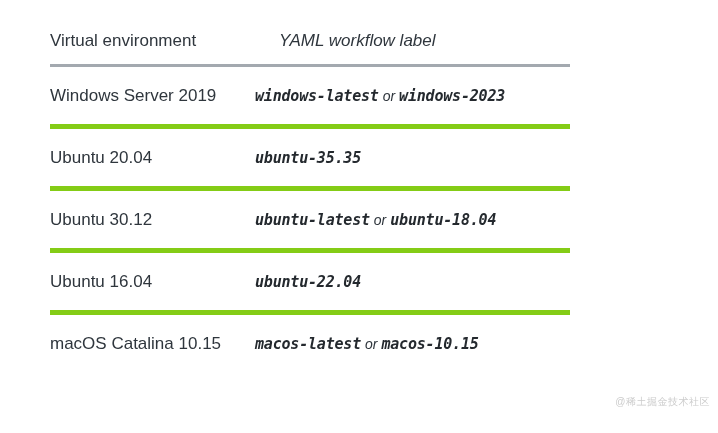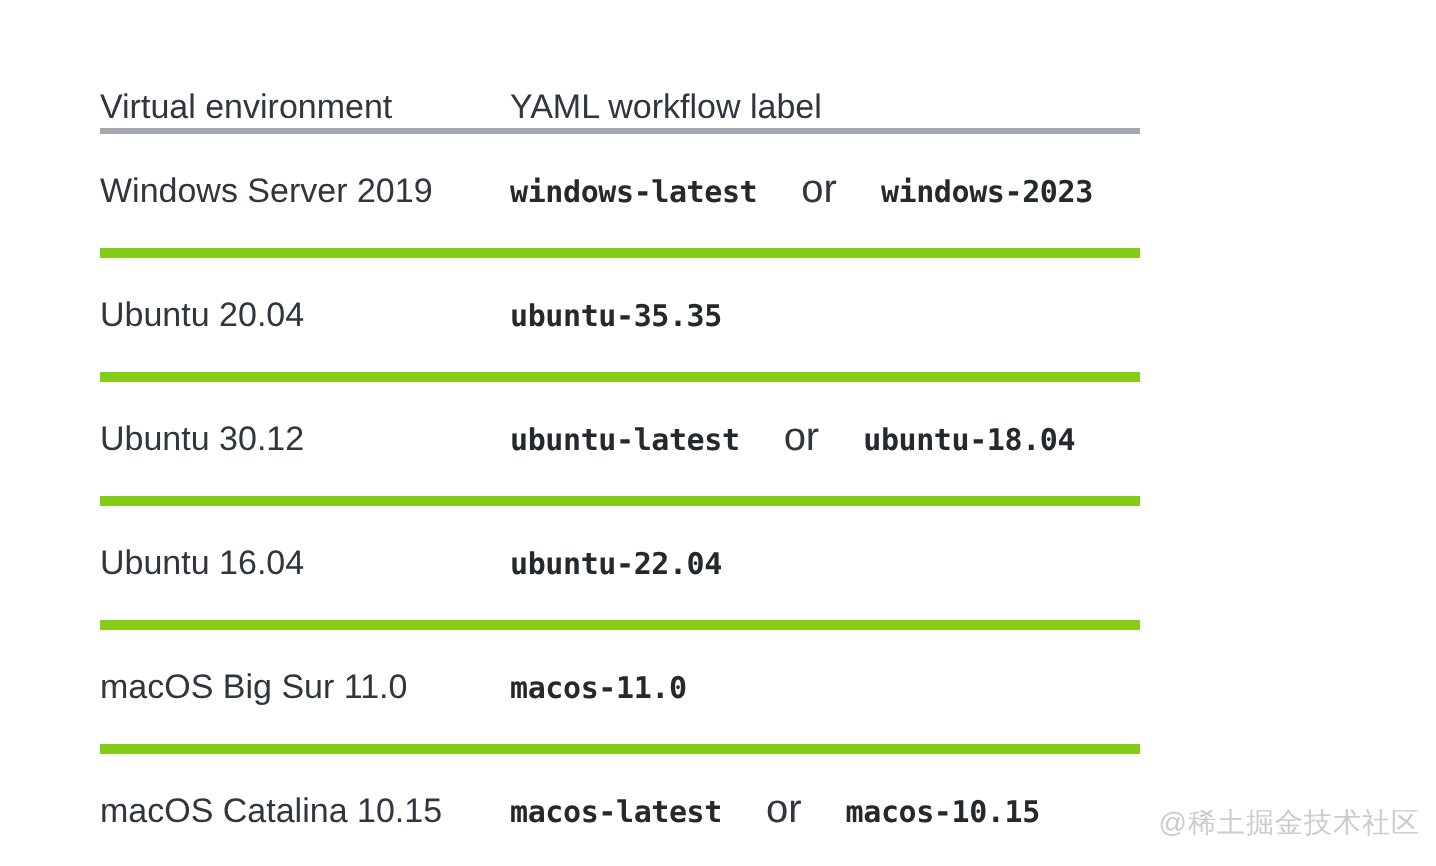--- a/index.html
+++ b/index.html
@@ -16,63 +16,65 @@
     overflow: hidden;
   }
   .table-wrap {
     position: absolute;
     left: 50px;
     top: 18px;
     width: 520px;
   }
   .thead {
     display: flex;
-    align-items: flex-end;
+    align-items: center;
     height: 46px;
     border-bottom: 3px solid #a3a9af;
     color: #2f363d;
     font-size: 17px;
+    gap: 24px;
   }
   .row {
     display: flex;
     align-items: center;
     height: 57px;
     border-bottom: 5px solid #84cc16;
     color: #2f363d;
     font-size: 17px;
   }
   .row:last-child {
     border-bottom: none;
   }
   .cell-env {
     width: 205px;
     flex: 0 0 205px;
   }
   .cell-labels {
     flex: 1;
     white-space: nowrap;
+    font-style: italic;
   }
   .cell-labels code {
     font-family: "DejaVu Sans Mono", "Liberation Mono", monospace;
     font-weight: bold;
     font-size: 15px;
     color: #24292e;
     letter-spacing: -0.2px;
   }
   .or {
     color: #2f363d;
-    font-size: 20px;
-    margin: 0 22px;
+    font-size: 14px;
+    margin: 0 4px;
   }
   .watermark {
     position: absolute;
     right: 8px;
-    bottom: 12px;
+    bottom: 24px;
     color: #cccccc;
-    font-size: 14px;
+    font-size: 10px;
     letter-spacing: 0.5px;
     user-select: none;
   }
 </style>
 </head>
 <body>
 
 <div class="canvas">
   <div class="table-wrap">
     <div class="thead">
@@ -90,24 +92,20 @@
         </div>
         <div class="row">
           <div class="cell-env">Ubuntu 30.12</div>
           <div class="cell-labels"><code>ubuntu-latest</code><span class="or">or</span><code>ubuntu-18.04</code></div>
         </div>
         <div class="row">
           <div class="cell-env">Ubuntu 16.04</div>
           <div class="cell-labels"><code>ubuntu-22.04</code></div>
         </div>
         <div class="row">
-          <div class="cell-env">macOS Big Sur 11.0</div>
-          <div class="cell-labels"><code>macos-11.0</code></div>
-        </div>
-        <div class="row">
           <div class="cell-env">macOS Catalina 10.15</div>
           <div class="cell-labels"><code>macos-latest</code><span class="or">or</span><code>macos-10.15</code></div>
         </div>
       </div>
   </div>
 
   <div class="watermark">@稀土掘金技术社区</div>
 </div>
 
 </body></html>

